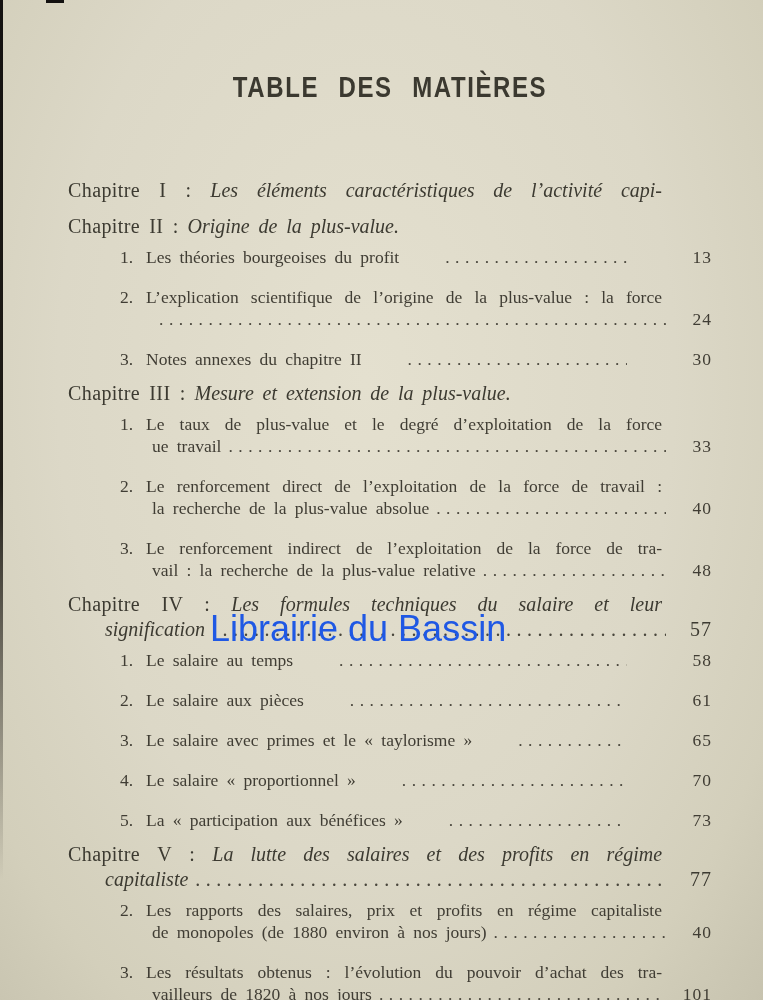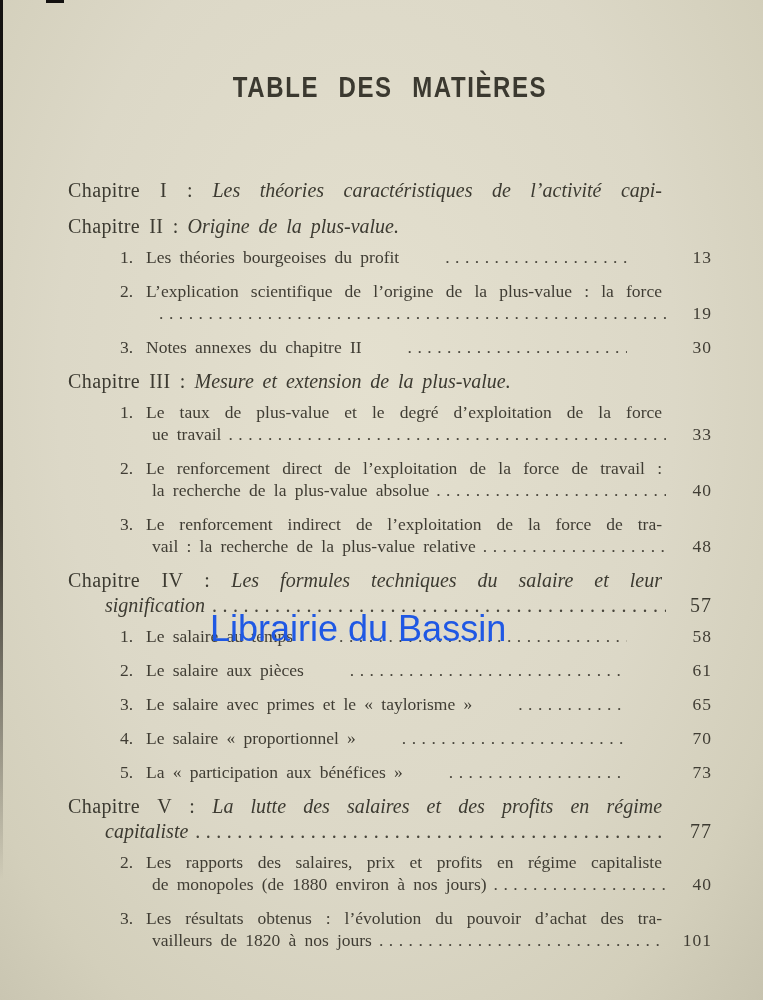--- a/index.html
+++ b/index.html
@@ -17,21 +17,21 @@
 
   .doc-title{
     margin:0;text-align:center;
     font-family:"Liberation Sans","DejaVu Sans",sans-serif;
     font-size:30px;font-weight:bold;letter-spacing:2px;word-spacing:14px;
     color:#3b3930;transform:scaleX(0.8);transform-origin:50% 50%;
     line-height:34px;
   }
 
   .toc{margin:0;}
-  .entry{margin-top:12px;}
+  .entry{margin-top:18px;}
   .entry.chapter{margin-top:11px;font-size:20px;line-height:25px;}
   .entry.item{font-size:17.5px;line-height:22px;color:#403d34;}
   .entry.chapter + .entry.item{margin-top:7px;}
   .toc > .entry:first-child{margin-top:74px;}
 
   .line{min-height:1em;}
   .jline{text-align:justify;text-align-last:justify;margin-right:50px;}
   .chapter .jline{padding-left:37px;text-indent:-37px;}
   .item .jline{padding-left:84px;text-indent:-32px;}
 
@@ -63,39 +63,39 @@
 <body>
 
 <div class="page">
   <div class="edge-left"></div>
   <div class="edge-top-notch"></div>
 
   <div class="content">
     <h1 class="doc-title">TABLE DES MATIÈRES</h1>
     <div class="toc" id="toc">
         <div class="entry chapter">
-          <div class="line jline"><span class="chlabel">Chapitre I :</span> <span class="ital">Les théories caractéristiques de l’activité capi-</span></div>
+          <div class="line jline"><span class="chlabel">Chapitre I :</span> <span class="ital">Les éléments caractéristiques de l’activité capi-</span></div>
         </div>
         <div class="entry chapter">
           <div class="line fline single">
             <span class="textwrap"><span class="chlabel">Chapitre II :</span> <span class="ital">Origine de la plus-value.</span></span>
           </div>
         </div>
         <div class="entry item">
           <div class="line fline single">
             <span class="textwrap"><span class="inum">1.</span><span>Les théories bourgeoises du profit</span></span>
             <span class="dots"></span>
             <span class="pg">13</span>
           </div>
         </div>
         <div class="entry item">
           <div class="line jline"><span class="inum">2.</span><span>L’explication scientifique de l’origine de la plus-value : la force</span></div>
           <div class="line fline cont">
             <span class="dots"></span>
-            <span class="pg">19</span>
+            <span class="pg">24</span>
           </div>
         </div>
         <div class="entry item">
           <div class="line fline single">
             <span class="textwrap"><span class="inum">3.</span><span>Notes annexes du chapitre II</span></span>
             <span class="dots"></span>
             <span class="pg">30</span>
           </div>
         </div>
         <div class="entry chapter">

